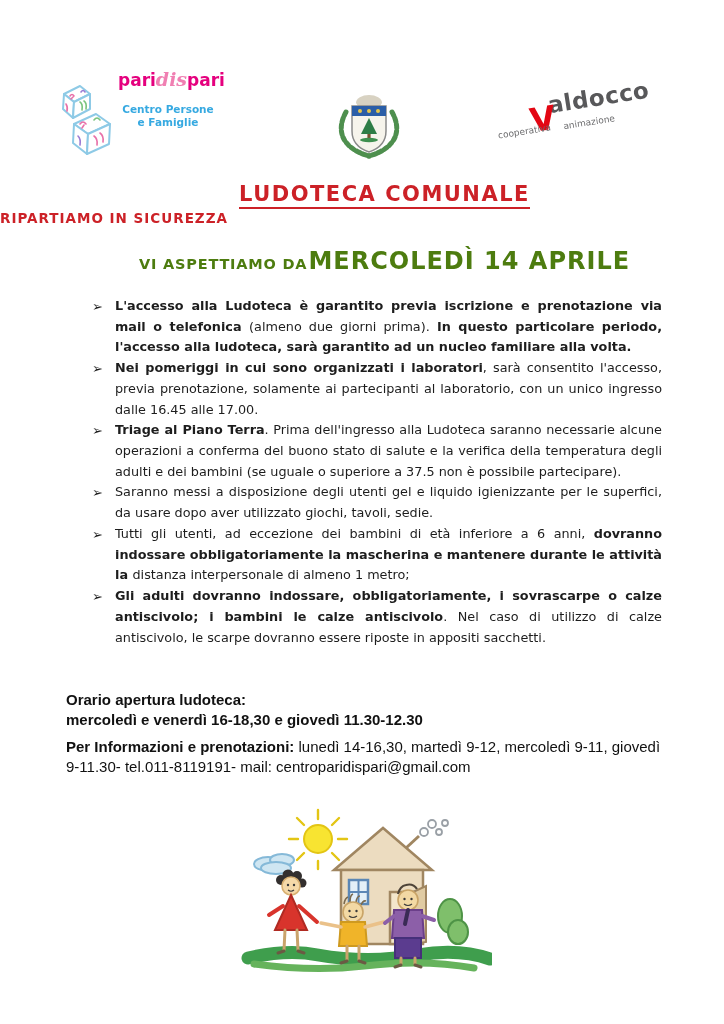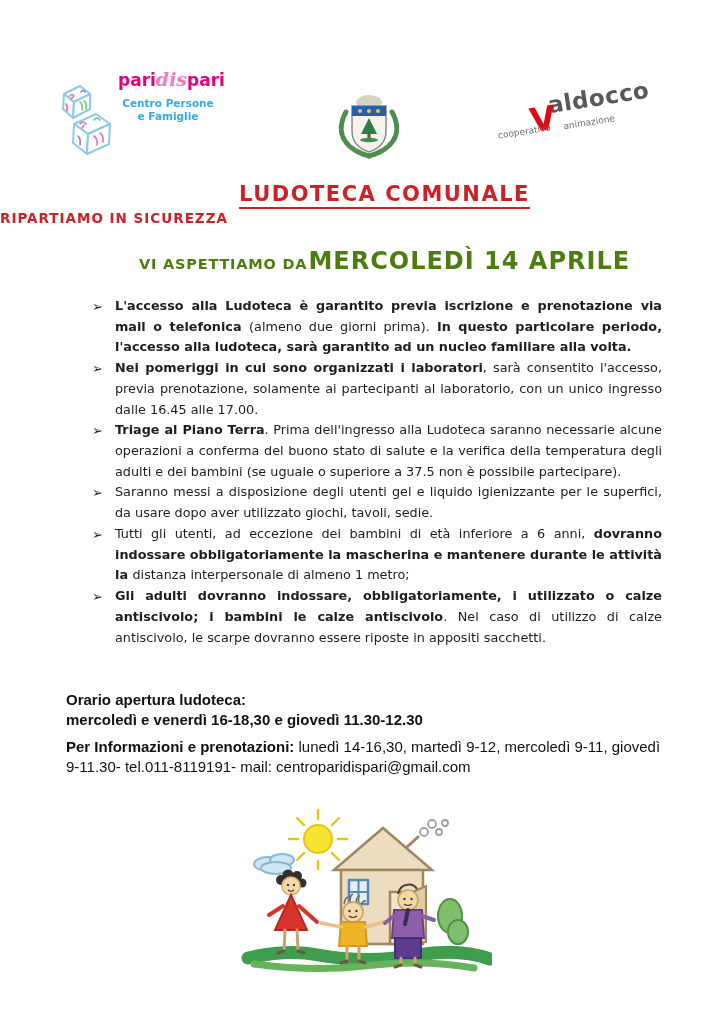--- a/index.html
+++ b/index.html
@@ -7,21 +7,21 @@
     position:relative;width:724px;height:1024px;margin:0 auto;
     background:#ffffff;overflow:hidden;
     font-family:"DejaVu Sans",sans-serif;color:#1d1d1d;padding-left:45px;
   }
   
   .logo-pari{position:absolute;left:56px;top:66px;width:160px;height:100px;}
   .logo-pari .dice{position:absolute;left:0;top:12px;}
   .logo-pari .words{position:absolute;left:62px;top:4px;width:100px;text-align:center;line-height:1;}
   .lp-main{font-weight:bold;font-size:17px;color:#e5007e;letter-spacing:0px;white-space:nowrap;}
   .lp-dis{font-style:italic;font-size:19px;color:#f07fb2;font-family:"DejaVu Serif",serif;}
-  .lp-sub{font-weight:bold;font-size:10.5px;color:#36a9e1;margin-top:8px;line-height:1.25;}
+  .lp-sub{font-weight:bold;font-size:10.5px;color:#36a9e1;margin-top:14px;line-height:1.25;}
   .logo-crest{position:absolute;left:331px;top:82px;}
   .logo-vald{position:absolute;left:510px;top:84px;width:160px;height:62px;transform:rotate(-9deg);}
   .lv-big{position:absolute;left:40px;top:2px;font-size:23px;font-weight:bold;color:#58585a;letter-spacing:0.5px;}
   .lv-v{position:absolute;left:20px;top:8px;font-size:33px;font-weight:bold;color:#e30613;}
   .lv-coop{position:absolute;left:-14px;top:32px;font-size:9px;color:#6d6d6f;}
   .lv-anim{position:absolute;left:52px;top:33px;font-size:9px;color:#6d6d6f;}
   
   .title-main{position:absolute;top:182px;left:0;width:100%;text-align:center;}
   .title-main span{display:inline-block;font-size:21px;font-weight:bold;letter-spacing:1.5px;color:#cc2127;border-bottom:2px solid #cc2127;padding-bottom:1px;}
   .title-sub{position:absolute;top:210px;left:0;width:100%;text-align:left;font-size:13.5px;font-weight:bold;letter-spacing:1px;color:#cc2127;}
@@ -103,21 +103,21 @@
     <span class="small">VI ASPETTIAMO DA</span>
     <span class="big">MERCOLEDÌ 14 APRILE</span>
   </div>
 
   <div class="rules">
       <div class="bullet-item"><span class="bullet-arrow">➢</span><span class="bullet-text"><span class="b">L'accesso alla Ludoteca è garantito previa iscrizione e prenotazione via mail o telefonica </span><span>(almeno due giorni prima). </span><span class="b">In questo particolare periodo, l'accesso alla ludoteca, sarà garantito ad un nucleo familiare alla volta.</span></span></div>
       <div class="bullet-item"><span class="bullet-arrow">➢</span><span class="bullet-text"><span class="b">Nei pomeriggi in cui sono organizzati i laboratori</span><span>, sarà consentito l'accesso, previa prenotazione, solamente ai partecipanti al laboratorio, con un unico ingresso dalle 16.45 alle 17.00.</span></span></div>
       <div class="bullet-item"><span class="bullet-arrow">➢</span><span class="bullet-text"><span class="b">Triage al Piano Terra</span><span>. Prima dell'ingresso alla Ludoteca saranno necessarie alcune operazioni a conferma del buono stato di salute e la verifica della temperatura degli adulti e dei bambini (se uguale o superiore a 37.5 non è possibile partecipare).</span></span></div>
       <div class="bullet-item"><span class="bullet-arrow">➢</span><span class="bullet-text"><span>Saranno messi a disposizione degli utenti gel e liquido igienizzante per le superfici, da usare dopo aver utilizzato giochi, tavoli, sedie.</span></span></div>
       <div class="bullet-item"><span class="bullet-arrow">➢</span><span class="bullet-text"><span>Tutti gli utenti, ad eccezione dei bambini di età inferiore a 6 anni, </span><span class="b">dovranno indossare obbligatoriamente la mascherina e mantenere durante le attività la </span><span>distanza interpersonale di almeno 1 metro;</span></span></div>
-      <div class="bullet-item"><span class="bullet-arrow">➢</span><span class="bullet-text"><span class="b">Gli adulti dovranno indossare, obbligatoriamente, i utilizzato o calze antiscivolo; i bambini le calze antiscivolo</span><span>. Nel caso di utilizzo di calze antiscivolo, le scarpe dovranno essere riposte in appositi sacchetti.</span></span></div>
+      <div class="bullet-item"><span class="bullet-arrow">➢</span><span class="bullet-text"><span class="b">Gli adulti dovranno indossare, obbligatoriamente, i sovrascarpe o calze antiscivolo; i bambini le calze antiscivolo</span><span>. Nel caso di utilizzo di calze antiscivolo, le scarpe dovranno essere riposte in appositi sacchetti.</span></span></div>
     </div>
 
   <div class="footer f-orario">
     <div>Orario apertura ludoteca:</div>
     <div>mercoledì e venerdì 16-18,30 e giovedì 11.30-12.30</div>
   </div>
   <div class="footer f-info">
     <span class="b">Per Informazioni e prenotazioni:</span><span> lunedì 14-16,30, martedì 9-12, mercoledì 9-11, giovedì 9-11.30- tel.011-8119191- mail: centroparidispari@gmail.com</span>
   </div>
 

